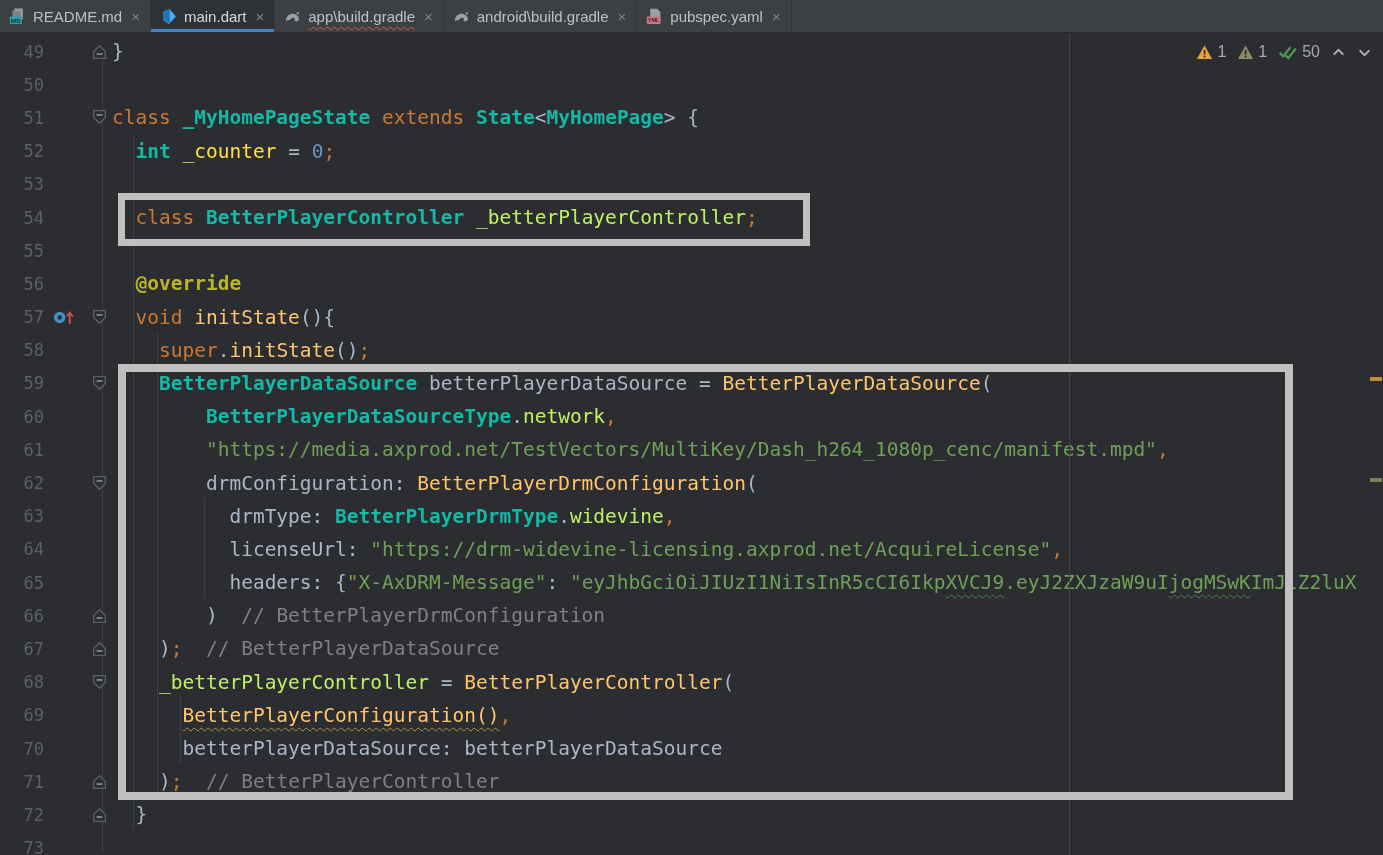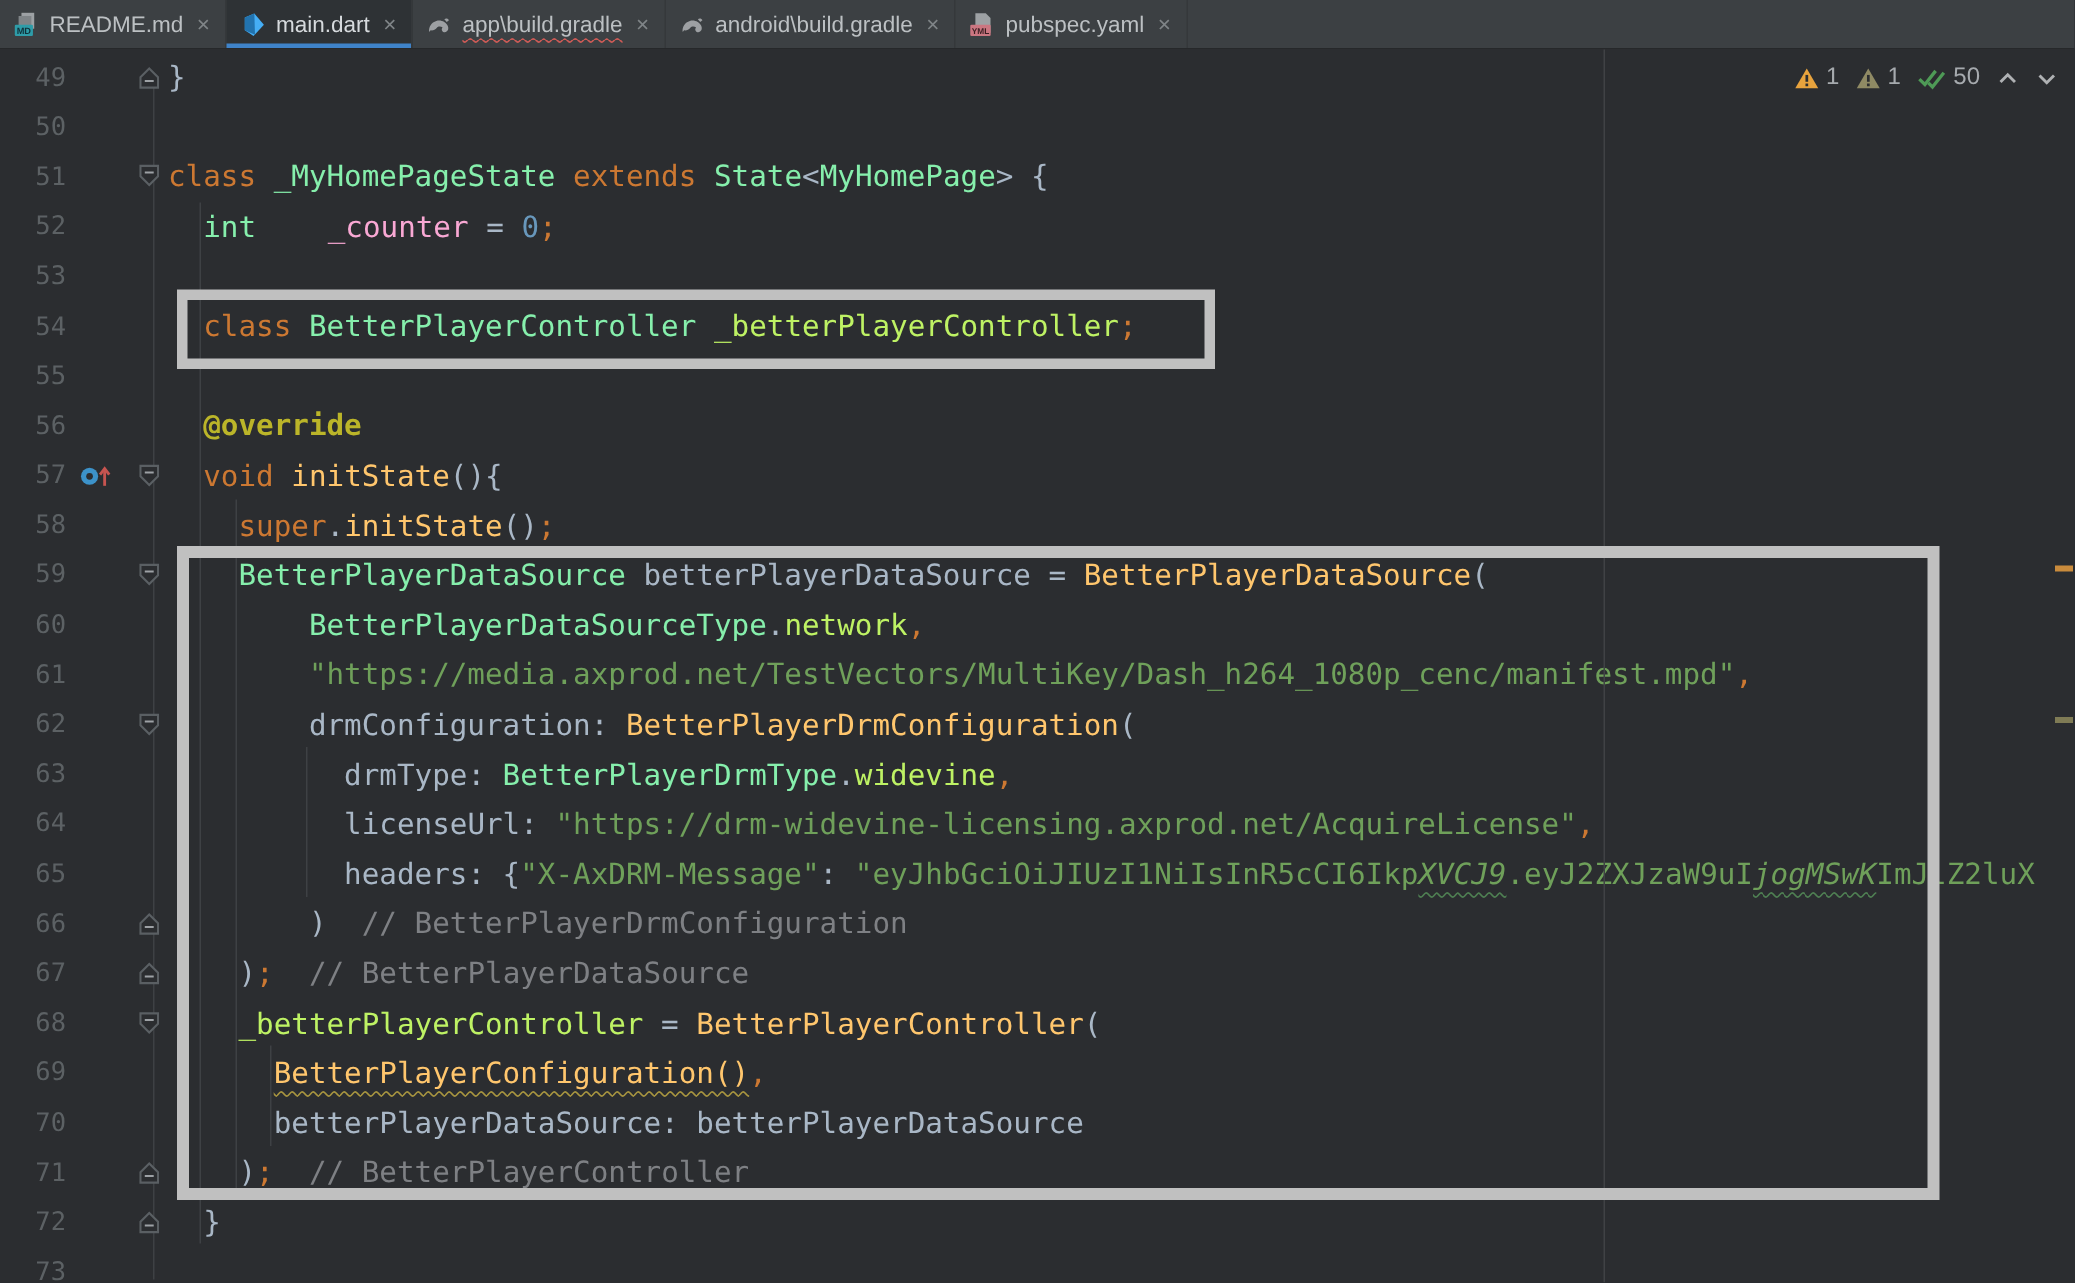--- a/index.html
+++ b/index.html
@@ -20,30 +20,30 @@
   
   #editor{position:relative;width:1383px;height:822px;background:#2B2D30;}
   #code-area{position:absolute;left:0;top:0;width:100%;padding-top:2px;}
   .row{display:flex;align-items:center;height:33.2px;position:relative;}
   .ln{width:44px;text-align:right;color:#5C6164;font-family:"DejaVu Sans Mono",monospace;font-size:17px;flex:none;}
   .ovr{width:42px;flex:none;display:flex;align-items:center;justify-content:flex-start;padding-left:8px;}
   .fold{width:26px;flex:none;display:flex;align-items:center;justify-content:center;position:relative;z-index:2;}
   .code{font-family:"DejaVu Sans Mono",monospace;font-size:19.5px;white-space:pre;flex:none;}
 
   .tk-k{color:#CC7832;}  
-  .tk-c{color:#86efac;}  
+  .tk-c{color:#14b8a6;font-weight:bold;}  
   .tk-d{color:#A9B7C6;}  
   .tk-f{color:#bef264;}  
-  .tk-u{color:#f9a8d4;margin-left:36px;}  
+  .tk-u{color:#fde047;}  
   .tk-n{color:#6897BB;}  
   .tk-s{color:#6FA05A;}  
   .tk-y{color:#FFC66D;}  
   .tk-a{color:#BBB529;font-weight:bold;}  
   .tk-m{color:#7E8084;}  
-  .wavy-g{text-decoration:underline wavy #4E8052;text-decoration-thickness:1px;text-underline-offset:5px;font-style:italic;}
+  .wavy-g{text-decoration:underline wavy #4E8052;text-decoration-thickness:1px;text-underline-offset:5px;}
   .wavy-y{text-decoration:underline wavy #A8953F;text-decoration-thickness:1px;text-underline-offset:5px;}
 
   
   .vline{position:absolute;width:1px;background:#3E4144;z-index:1;}
   #gutter-fold-line{left:102px;top:20px;height:800px;}
   #margin-guide{left:1069px;top:0px;height:822px;background:#404245;}
 
   
   .hl-box{position:absolute;border:7px solid #C0C0C0;background:transparent;z-index:6;pointer-events:none;}
   #hl-box-1{left:118px;top:160px;width:692px;height:53px;}

